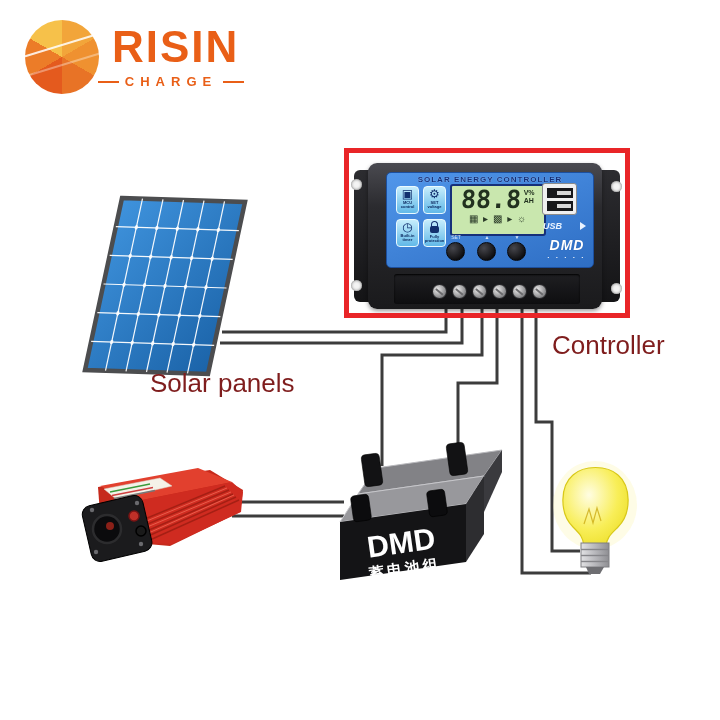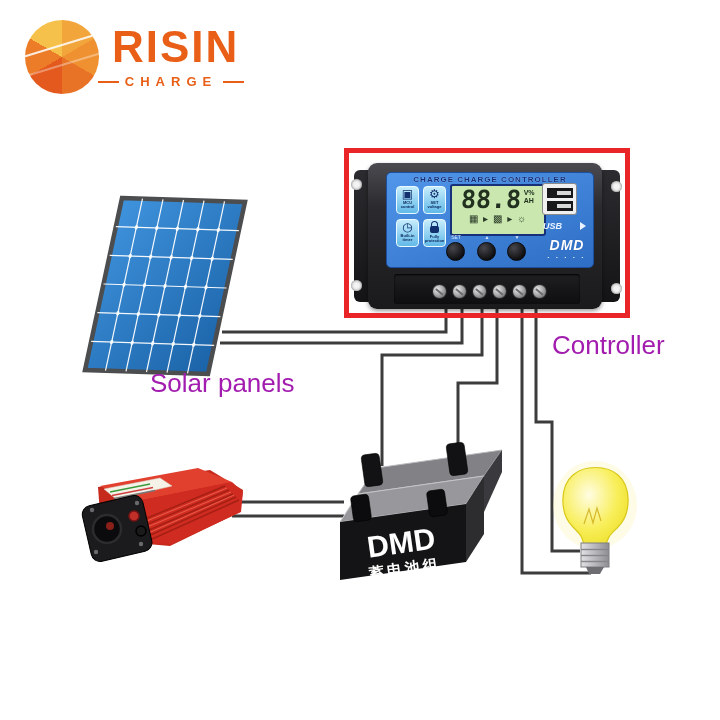--- a/index.html
+++ b/index.html
@@ -16,21 +16,21 @@
   .sun::before{content:"";position:absolute;left:-4px;top:44px;width:82px;height:1.5px;
        background:rgba(255,255,255,.35);transform:rotate(-17deg);}
   .brand-text{position:absolute;left:112px;top:22px;font-size:44px;font-weight:bold;
        letter-spacing:2px;color:#e95f17;}
   .brand-sub{position:absolute;left:98px;top:74px;width:146px;display:flex;align-items:center;
        gap:6px;color:#e95f17;}
   .brand-sub .rule{flex:1;height:2px;background:#e95f17;}
   .brand-sub span{font-size:13px;font-weight:bold;letter-spacing:6px;}
 
   
-  .diagram-label{position:absolute;color:#a21caf;font-size:26px;font-weight:500;white-space:nowrap;}
+  .diagram-label{position:absolute;color:#7f1d1d;font-size:26px;font-weight:500;white-space:nowrap;}
 
   
   .red-frame{position:absolute;left:344px;top:148px;width:286px;height:170px;
        border:5px solid #e92528;box-sizing:border-box;z-index:6;pointer-events:none;}
 
   
   .controller{position:absolute;left:348px;top:158px;width:278px;height:154px;z-index:5;}
   .backplate{position:absolute;left:6px;top:12px;width:266px;height:132px;border-radius:6px;
        background:linear-gradient(180deg,#2c2c30,#141416);}
   .hole{position:absolute;width:11px;height:11px;border-radius:50%;background:#f4f4f4;
@@ -246,21 +246,21 @@
   <div class="diagram-label" style="left:552px;top:330px;z-index:2">Controller</div>
 
   <div class="controller">
     <div class="backplate"></div>
     <div class="hole" style="left:3px;top:21px"></div>
     <div class="hole" style="left:263px;top:23px"></div>
     <div class="hole" style="left:3px;top:122px"></div>
     <div class="hole" style="left:263px;top:125px"></div>
     <div class="ctl-body"></div>
     <div class="blue-panel"></div>
-    <div class="ctl-title">CHARGE CHARGE CONTROLLER</div>
+    <div class="ctl-title">SOLAR ENERGY CONTROLLER</div>
 
     <div class="tile" style="left:48px;top:28px">
       <span class="tile-icon">▣</span>
       <span class="tile-label">MCU control</span>
     </div>
     <div class="tile" style="left:75px;top:28px">
       <span class="tile-icon">⚙</span>
       <span class="tile-label">SET voltage</span>
     </div>
     <div class="tile" style="left:48px;top:61px">

